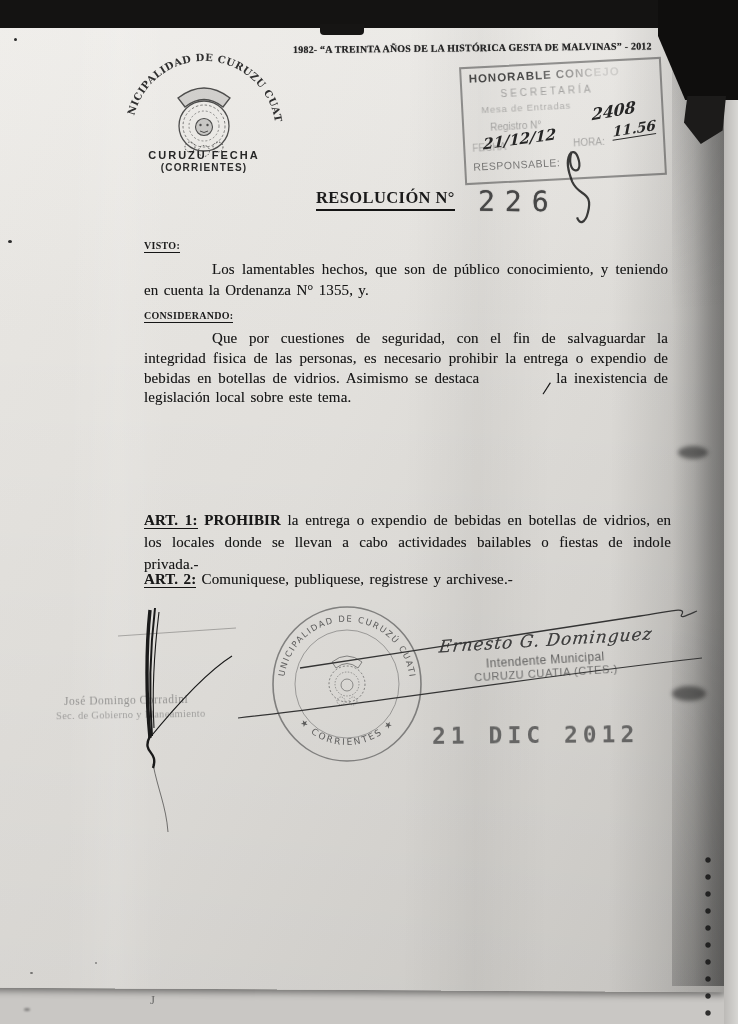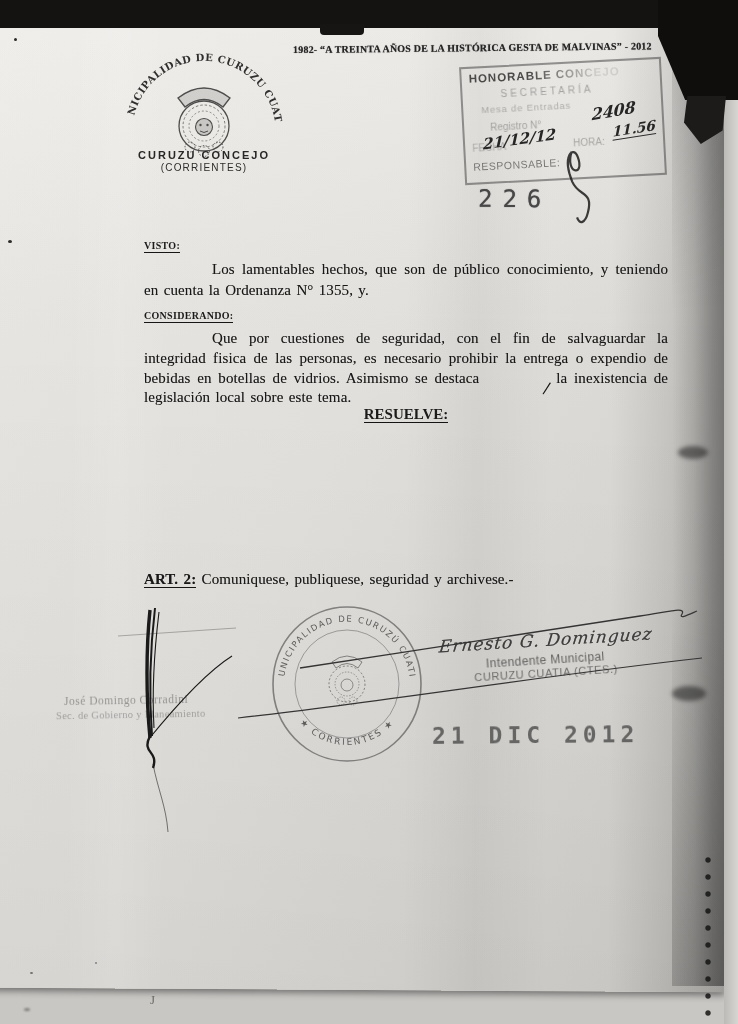--- a/index.html
+++ b/index.html
@@ -24,21 +24,21 @@
   
   .motto { left:293px; top:42px; width:404px; font-size:10px; font-weight:bold;
            letter-spacing:0.2px; color:#262626; transform:rotate(-0.6deg);
            text-shadow:0 0 0.8px rgba(30,30,30,0.7); }
 
   
   .emblem-svg { left:108px; top:50px; }
   .emblem-name  { left:118px; top:149px; width:172px; text-align:center; font-family:"Liberation Sans",sans-serif;
                   font-weight:bold; font-size:11px; letter-spacing:2px; color:#262626; }
   .emblem-prov  { left:118px; top:162px; width:172px; text-align:center; font-family:"Liberation Sans",sans-serif;
-                  font-weight:normal; font-size:10px; letter-spacing:1.2px; color:#2c2c2c; }
+                  font-weight:bold; font-size:10px; letter-spacing:1.2px; color:#2c2c2c; }
 
   
   .entry-stamp { left:462px; top:62px; width:198px; height:114px; transform:rotate(-3deg);
                  border:2px solid rgba(55,55,55,0.5); font-family:"Liberation Sans",sans-serif; }
   .entry-stamp .ln { position:absolute; white-space:nowrap; }
   .st-l1 { left:7px; top:4px;  font-size:11.5px; font-weight:bold; letter-spacing:1px; color:rgba(35,35,35,0.8);
            -webkit-mask-image:linear-gradient(90deg,#000 40%,rgba(0,0,0,0.15) 85%);
                    mask-image:linear-gradient(90deg,#000 40%,rgba(0,0,0,0.15) 85%); }
   .st-l2 { left:38px; top:21px; font-size:10px; letter-spacing:3px; color:rgba(80,80,80,0.45); filter:blur(0.3px); }
   .st-l3 { left:18px; top:36px; font-size:9.5px; letter-spacing:0.8px; color:rgba(85,85,85,0.4); filter:blur(0.4px); }
@@ -49,21 +49,21 @@
   .hand { font-family:"DejaVu Serif",serif; font-style:italic; font-weight:bold; color:#262626; }
   .hw-registro { left:128px; top:40px; font-size:16px; transform:rotate(-7deg) skewX(-12deg); }
   .hw-fecha    { left:18px;  top:64px; font-size:15px; transform:rotate(-5deg) skewX(-10deg); }
   .hw-hora     { left:148px; top:60px; font-size:14px; transform:rotate(-6deg) skewX(-10deg);
                  border-bottom:1.5px solid #2a2a2a; }
   .resp-squiggle { position:absolute; left:92px; top:80px; overflow:visible; }
 
   
   .res-title { left:316px; top:188px; font-size:16.5px; font-weight:bold; letter-spacing:0.4px;
                border-bottom:2px solid #141414; padding-bottom:1px; }
-  .res-number { left:478px; top:185px; font-family:"DejaVu Sans Mono",monospace; font-size:24px;
+  .res-number { left:478px; top:185px; font-family:"DejaVu Sans Mono",monospace; font-size:28px;
                 color:#474747; letter-spacing:10px; transform:rotate(0.5deg);
                 text-shadow:0 0 1px rgba(70,70,70,0.8); }
 
   
   .heading { font-size:10px; font-weight:bold; letter-spacing:0.3px; }
   .heading > span { border-bottom:1.8px solid #161616; padding-bottom:0.5px; }
   .body-text { font-size:15px; line-height:20.5px; text-align:justify; color:#181818;
                letter-spacing:0.1px; word-spacing:1.5px; text-shadow:0 0 0.5px rgba(25,25,25,0.4); }
   .v-head { left:144px; top:240px; }
   .v-body { left:144px; top:259px; width:524px; text-indent:68px; }
@@ -155,52 +155,53 @@
         <circle cx="96" cy="76" r="15" stroke-width="1" stroke-dasharray="2 2" opacity="0.6"></circle>
         <circle cx="96" cy="77" r="8.5" stroke-width="1.1" fill="rgba(70,70,70,0.25)"></circle>
         <circle cx="92.5" cy="75" r="1.2" fill="#333" stroke="none"></circle>
         <circle cx="99.5" cy="75" r="1.2" fill="#333" stroke="none"></circle>
         <path d="M92,81 Q96,84 100,81" stroke-width="1"></path>
         <circle cx="82" cy="97" r="5" stroke-dasharray="1.5 1.5" stroke-width="1"></circle>
         <circle cx="96" cy="101" r="5.5" stroke-dasharray="1.5 1.5" stroke-width="1"></circle>
         <circle cx="110" cy="97" r="5" stroke-dasharray="1.5 1.5" stroke-width="1"></circle>
       </g>
     </svg>
-    <div class="abs emblem-name">CURUZU CONCEJO</div>
+    <div class="abs emblem-name">CURUZU FECHA</div>
     <div class="abs emblem-prov">(CORRIENTES)</div>
 
     <div class="abs entry-stamp">
       <div class="ln st-l1">HONORABLE CONCEJO</div>
       <div class="ln st-l2">SECRETARÍA</div>
       <div class="ln st-l3">Mesa de Entradas</div>
       <div class="ln st-l4">Registro N°</div>
       <div class="ln hand hw-registro">2408</div>
       <div class="ln st-fecha">FECHA</div>
       <div class="ln hand hw-fecha">21/12/12</div>
       <div class="ln st-hora">HORA:</div>
       <div class="ln hand hw-hora">11.56</div>
       <div class="ln st-l6">RESPONSABLE:</div>
       <svg class="resp-squiggle" width="70" height="90" viewBox="0 0 70 90">
         <path d="M14,8 C6,30 26,34 20,14 C16,1 4,12 13,38 C19,54 34,48 27,70 C24,80 18,82 16,74" fill="none" stroke="#1c1c1c" stroke-width="2.2" opacity="0.85"></path>
       </svg>
     </div>
 
+    <div class="abs res-title">RESOLUCIÓN N°</div>
     <div class="abs res-number">226</div>
 
     <div class="abs heading v-head"><span>VISTO:</span></div>
     <div class="abs body-text v-body">Los lamentables hechos, que son de público conocimiento, y teniendo en cuenta la Ordenanza N° 1355, y.</div>
 
     <div class="abs heading c-head"><span>CONSIDERANDO:</span></div>
     <div class="abs body-text c-body"><span>Que por cuestiones de seguridad, con el fin de salvaguardar la integridad fisica de las personas, es necesario prohibir la entrega o expendio de bebidas en botellas de vidrios. Asimismo se destaca</span><span class="pen-slash">/</span><span> la inexistencia de legislación local sobre este tema.</span></div>
 
     <div class="abs por-ello">
-      <div class="pline"><span>RESUELVE:</span></div>
     </div>
 
-    <div class="abs body-text art2"><span class="art-label">ART. 2:</span> <span>Comuniquese, publiquese, seguridad y archivese.-</span></div>
+    <div class="abs body-text art1"><span class="art-label">ART. 1:</span> <span class="art-bold">PROHIBIR</span> <span>la entrega o expendio de bebidas en botellas de vidrios, en los locales donde se llevan a cabo actividades bailables o fiestas de indole privada.-</span></div>
+    <div class="abs body-text art2"><span class="art-label">ART. 2:</span> <span>Comuniquese, publiquese, registrese y archivese.-</span></div>
 
     <svg class="abs seal-svg" width="170" height="170" viewBox="0 0 170 170">
       <defs>
         <path id="sealTop" d="M 22.3 78.5 A 63 63 0 0 1 147.7 78.5" fill="none"></path>
         <path id="sealBottom" d="M 38.3 123.2 A 61 61 0 0 0 131.7 123.2" fill="none"></path>
       </defs>
       <ellipse cx="85" cy="84" rx="74" ry="77" fill="none" stroke="rgba(80,80,80,0.65)" stroke-width="1.6"></ellipse>
       <ellipse cx="85" cy="84" rx="52" ry="54" fill="none" stroke="rgba(90,90,90,0.5)" stroke-width="1"></ellipse>
       <text font-family="DejaVu Sans, sans-serif" font-size="8.5" fill="rgba(70,70,70,0.85)" letter-spacing="1.5">
         <textPath href="#sealTop" startOffset="50%" text-anchor="middle">MUNICIPALIDAD DE CURUZÚ CUATIÁ</textPath>

